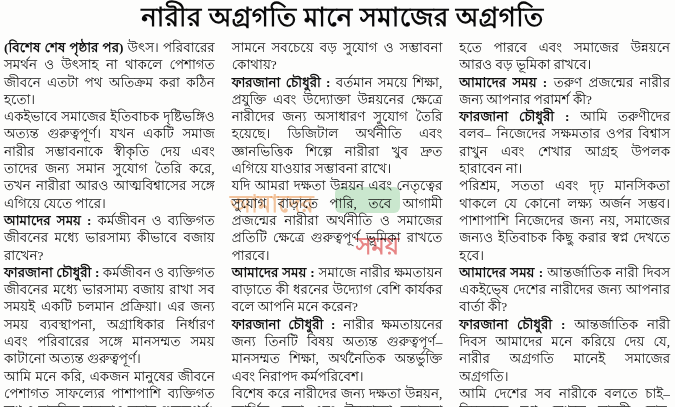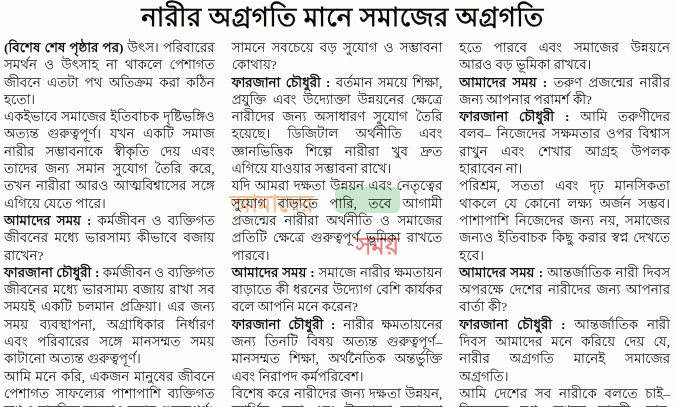--- a/index.html
+++ b/index.html
@@ -94,19 +94,19 @@
       <p class="para"><b class="speaker">আমাদের সময় :</b><span> সমাজে নারীর ক্ষমতায়ন বাড়াতে কী ধরনের উদ্যোগ বেশি কার্যকর বলে আপনি মনে করেন?</span></p>
       <p class="para"><b class="speaker">ফারজানা চৌধুরী :</b><span> নারীর ক্ষমতায়নের জন্য তিনটি বিষয় অত্যন্ত গুরুত্বপূর্ণ– মানসম্মত শিক্ষা, অর্থনৈতিক অন্তর্ভুক্তি এবং নিরাপদ কর্মপরিবেশ।</span></p>
       <p class="para"><span>বিশেষ করে নারীদের জন্য দক্ষতা উন্নয়ন, আর্থিক সেবা এবং উদ্যোক্তা সহায়তা বাড়ানো হলে তারা আরও আত্মনির্ভরশীল</span></p>
     </div>
 
     <div class="col">
       <p class="para"><span>হতে পারবে এবং সমাজের উন্নয়নে আরও বড় ভূমিকা রাখবে।</span></p>
       <p class="para"><b class="speaker">আমাদের সময় :</b><span> তরুণ প্রজন্মের নারীর জন্য আপনার পরামর্শ কী?</span></p>
       <p class="para"><b class="speaker">ফারজানা চৌধুরী :</b><span> আমি তরুণীদের বলব– নিজেদের সক্ষমতার ওপর বিশ্বাস রাখুন এবং শেখার আগ্রহ উপলক হারাবেন না।</span></p>
       <p class="para"><span>পরিশ্রম, সততা এবং দৃঢ় মানসিকতা থাকলে যে কোনো লক্ষ্য অর্জন সম্ভব। পাশাপাশি নিজেদের জন্য নয়, সমাজের জন্যও ইতিবাচক কিছু করার স্বপ্ন দেখতে হবে।</span></p>
-      <p class="para"><b class="speaker">আমাদের সময় :</b><span> আন্তর্জাতিক নারী দিবস অপরক্ষে দেশের নারীদের জন্য আপনার বার্তা কী?</span></p>
+      <p class="para"><b class="speaker">আমাদের সময় :</b><span> আন্তর্জাতিক নারী দিবস একইভ্ষে দেশের নারীদের জন্য আপনার বার্তা কী?</span></p>
       <p class="para"><b class="speaker">ফারজানা চৌধুরী :</b><span> আন্তর্জাতিক নারী দিবস আমাদের মনে করিয়ে দেয় যে, নারীর অগ্রগতি মানেই সমাজের অগ্রগতি।</span></p>
       <p class="para"><span>আমি দেশের সব নারীকে বলতে চাই– নিজেদের স্বপ্ন দেখতে সাহসী হোন, নিজের শক্তিকে বিশ্বাস করুন এবং একে অপরকে সহযোগিতা করুন। আমরা সবাই মিলে যেন একটি আরও অন্তর্ভুক্তিমূলক ও সমৃদ্ধ সমাজ গড়ে তুলতে পারি।</span></p>
     </div>
 
   </div>
 </div>
 
 </body></html>

